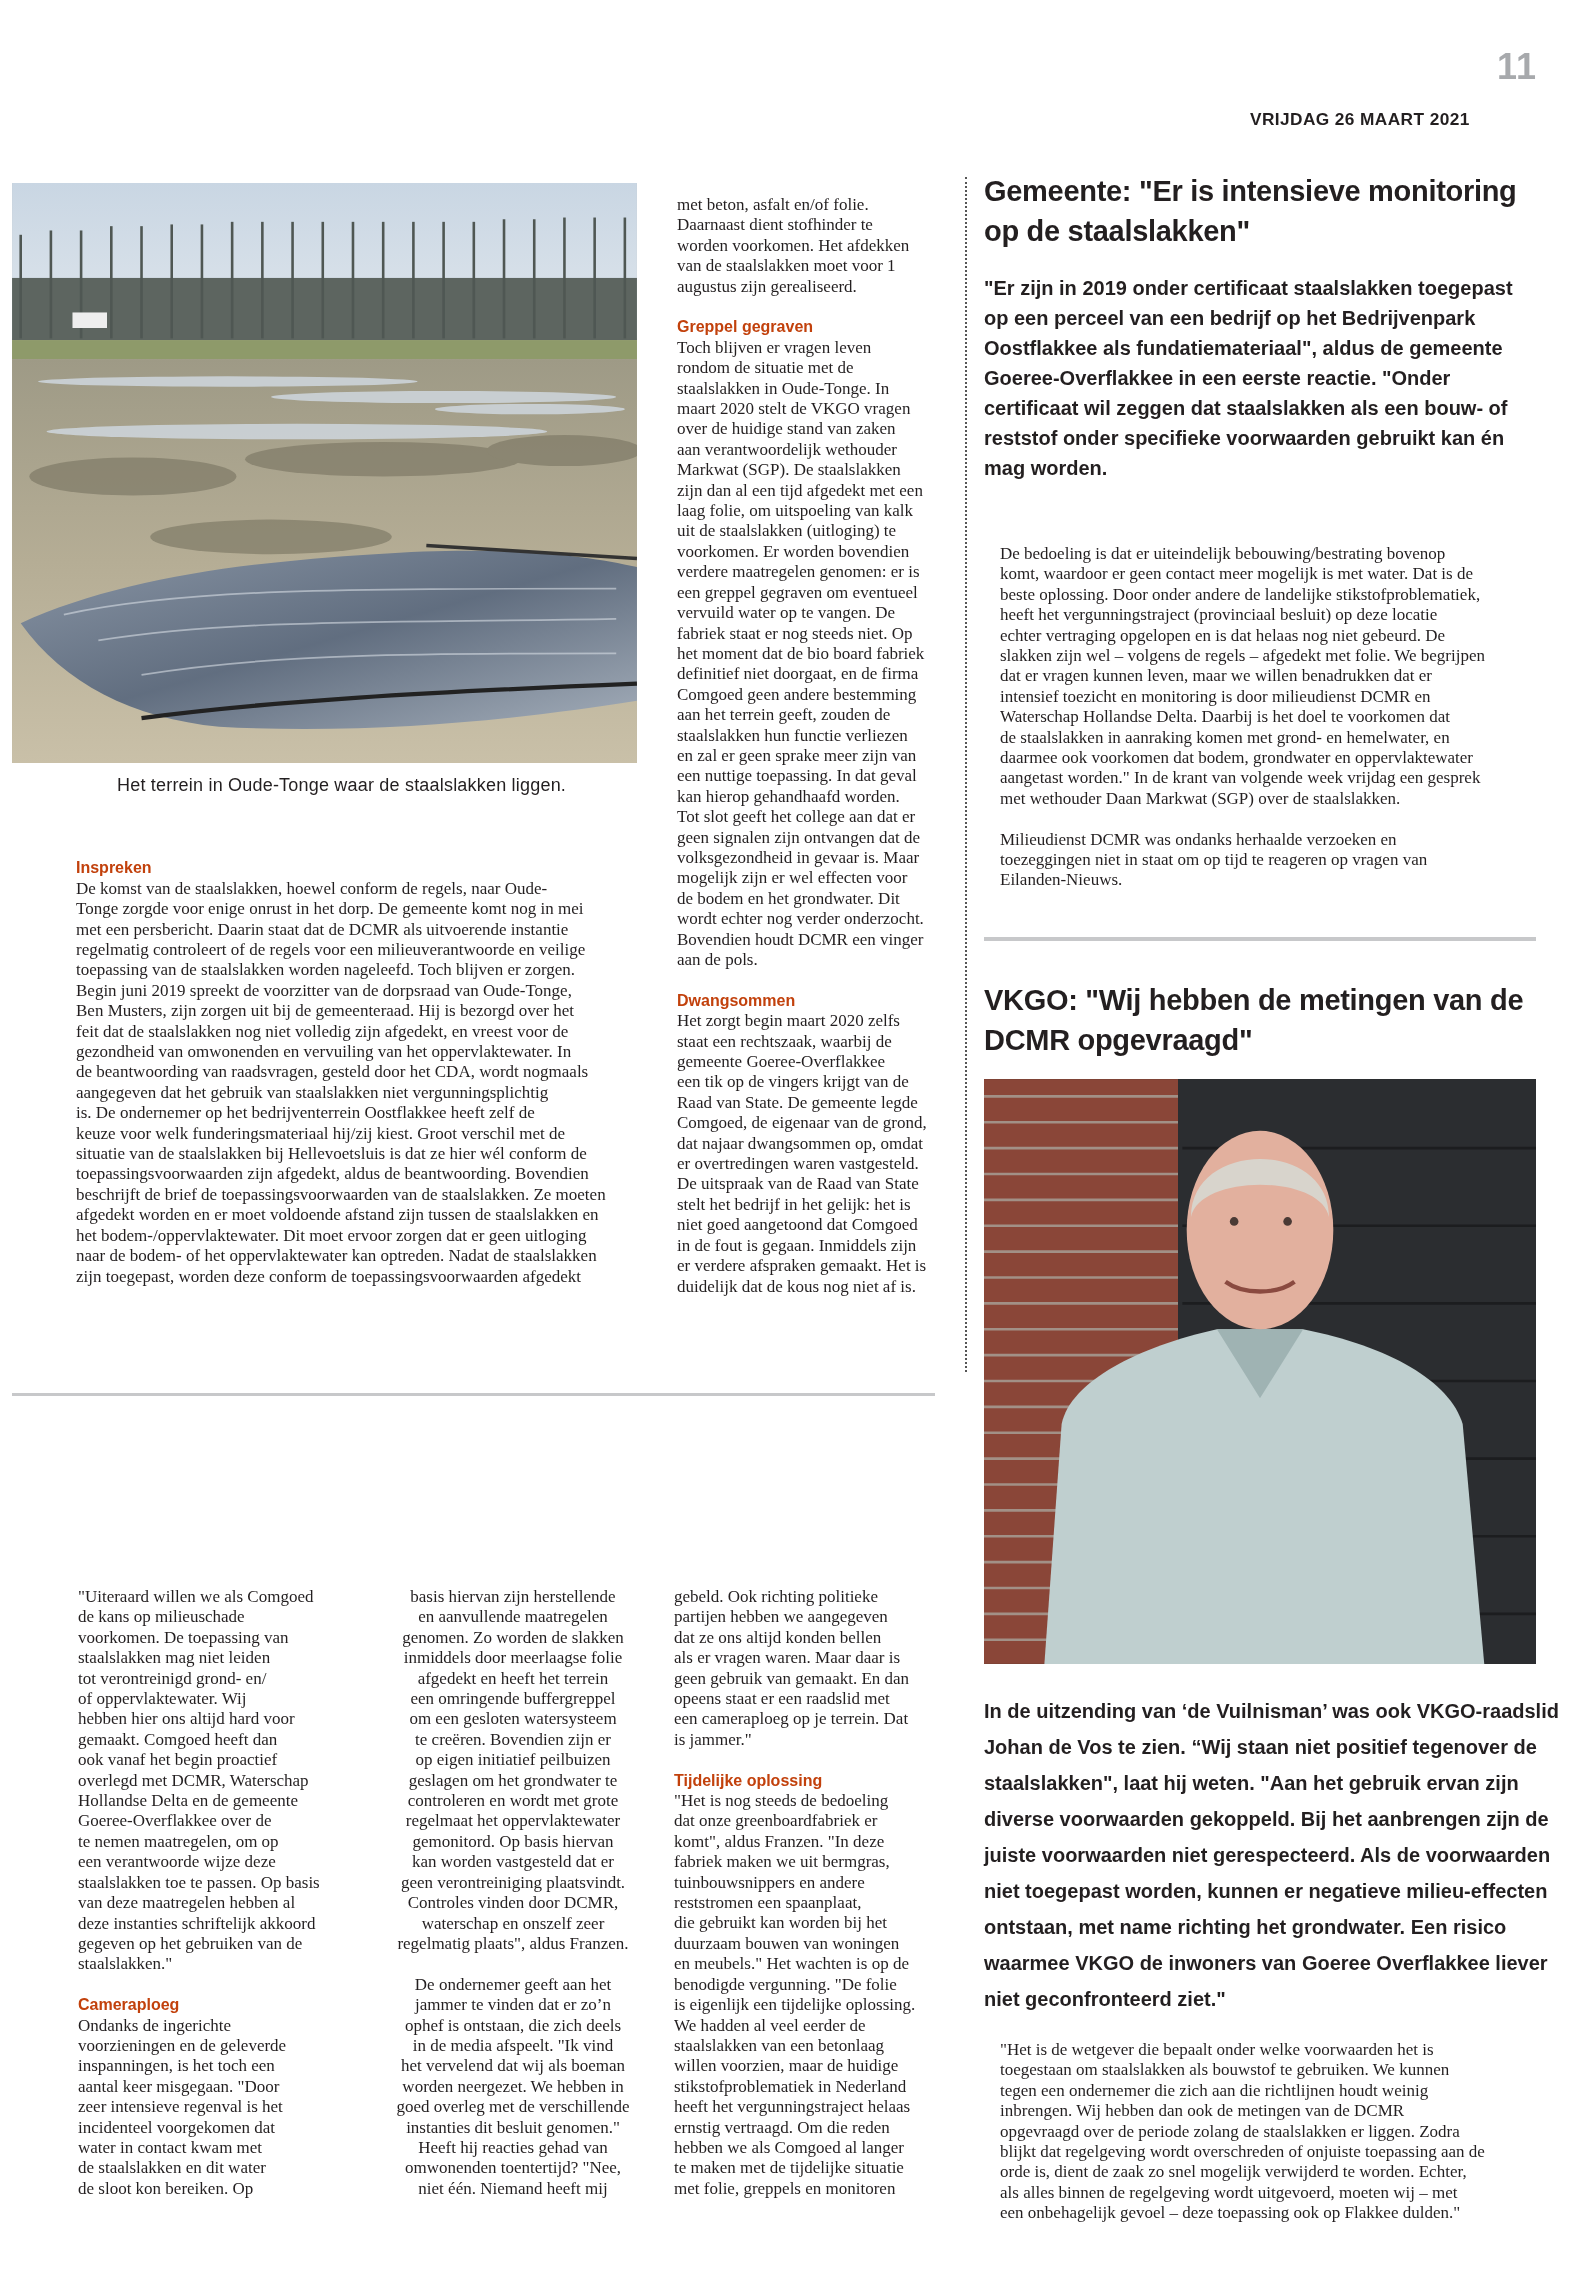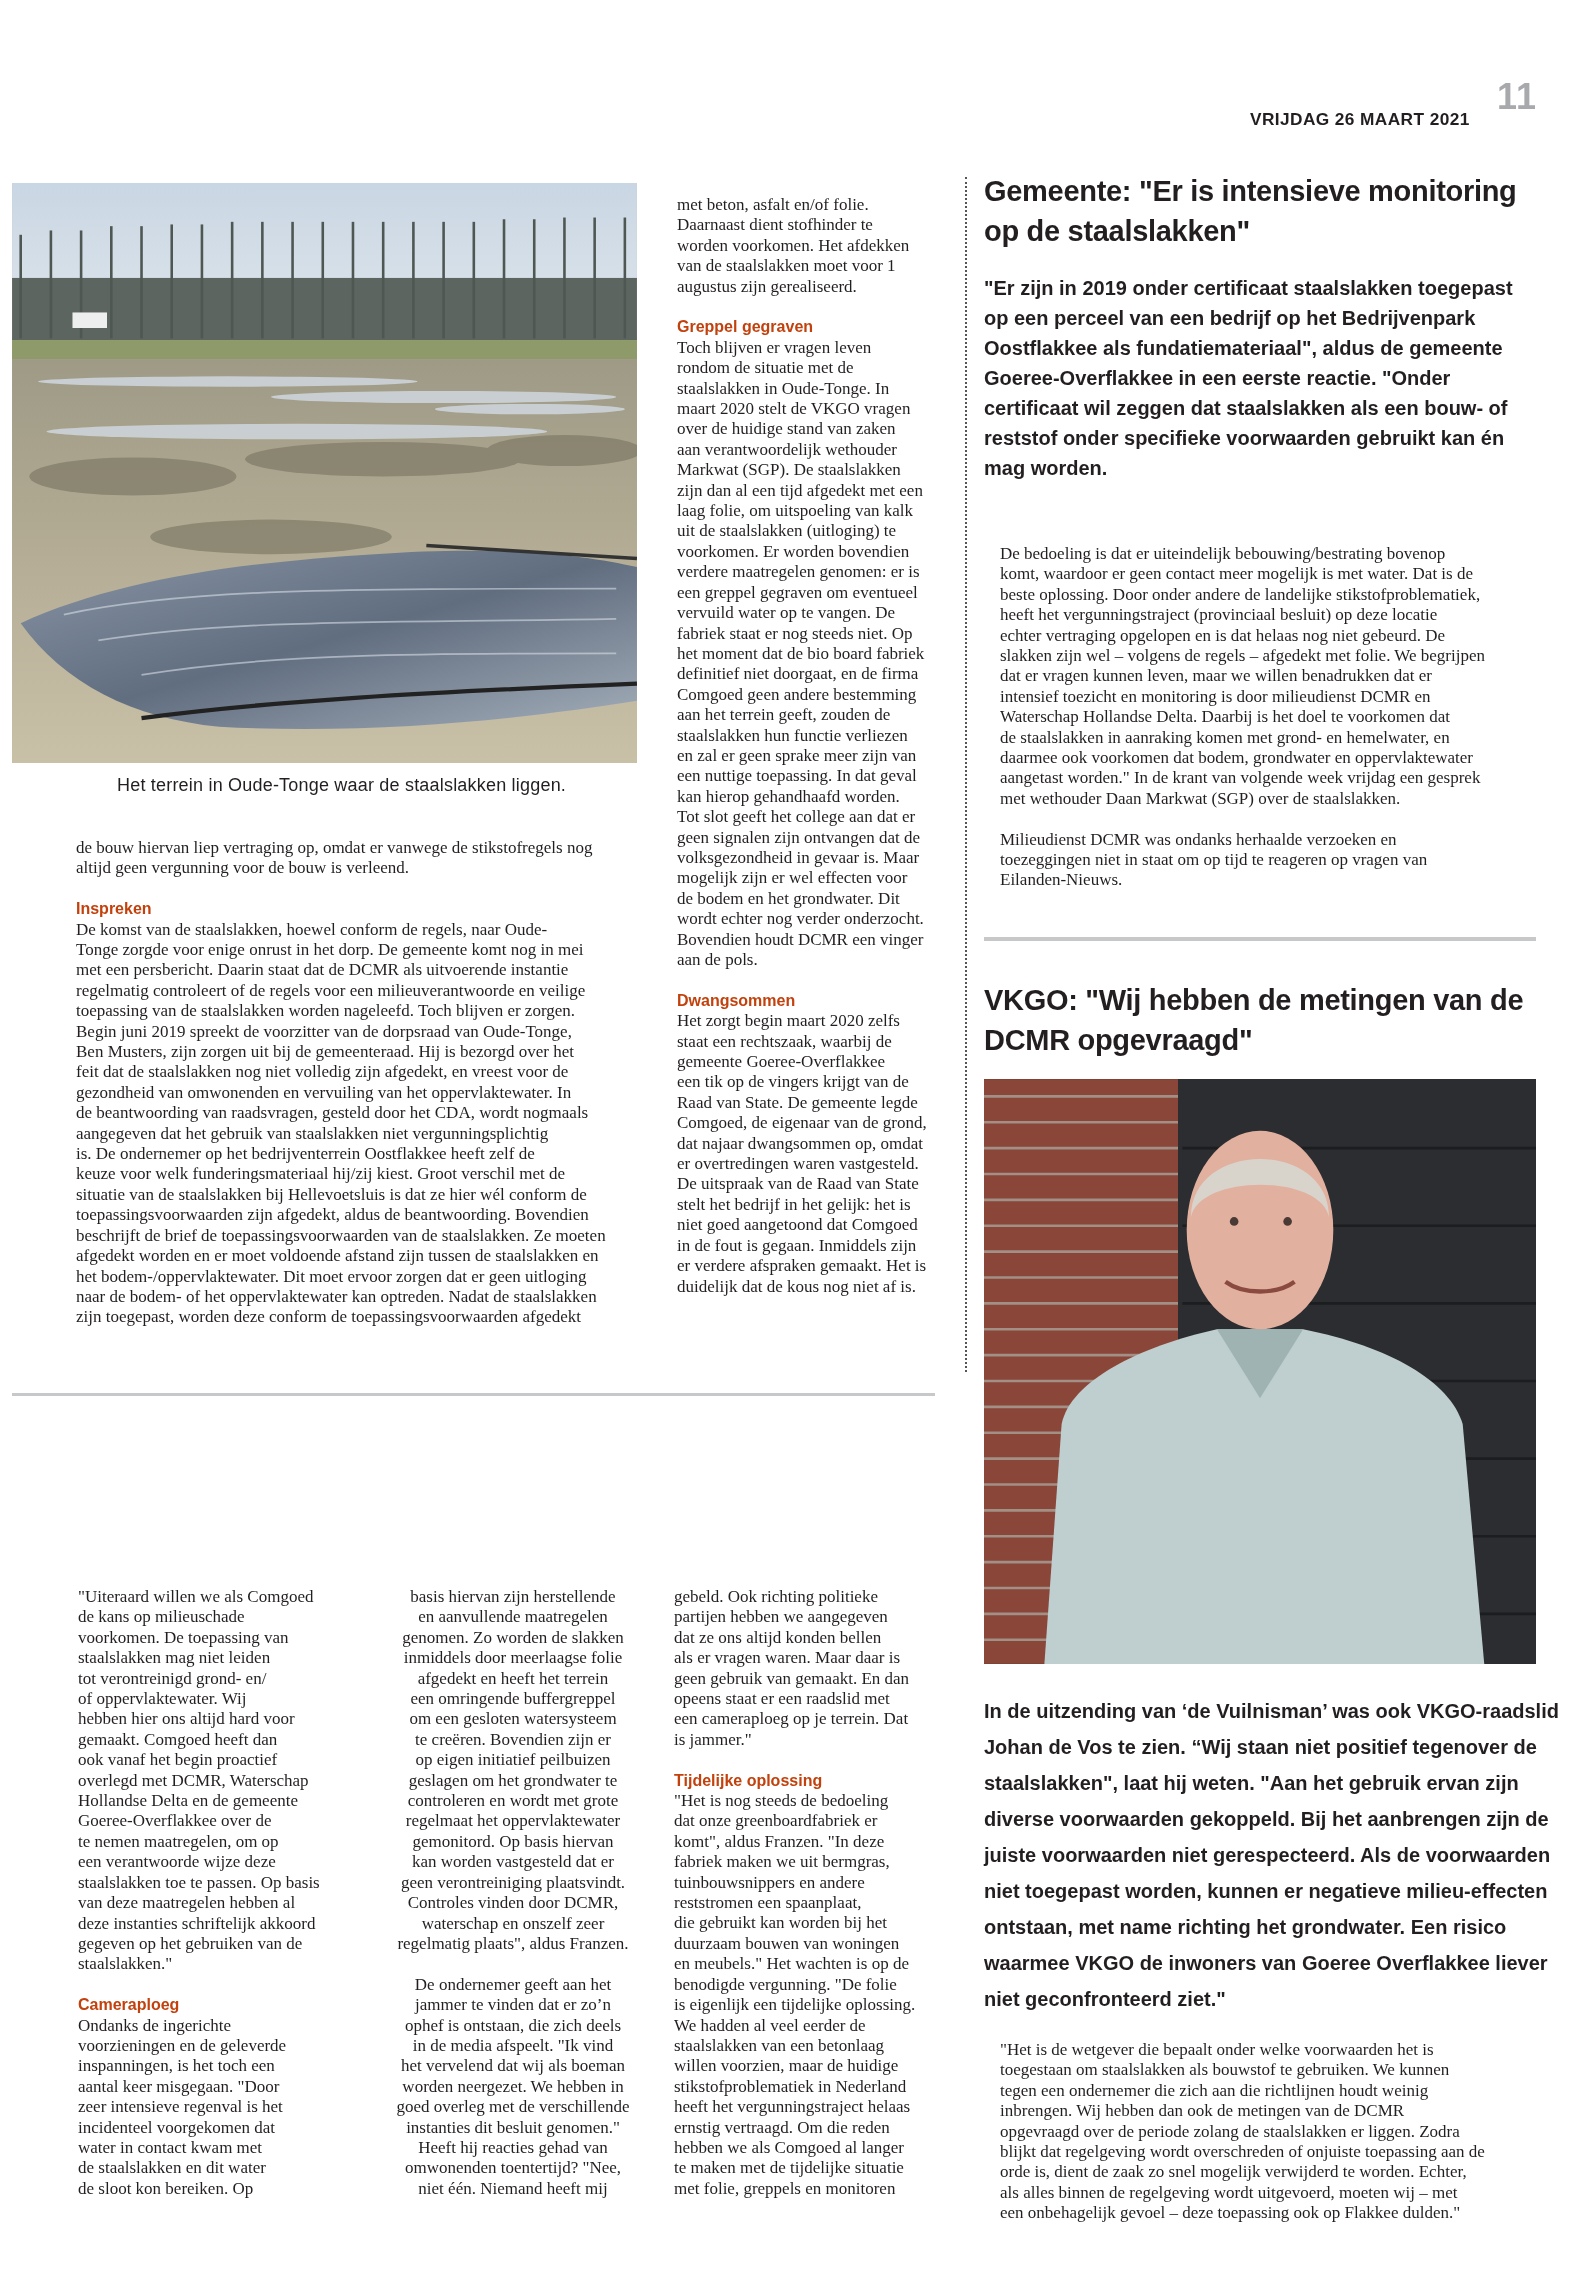--- a/index.html
+++ b/index.html
@@ -2,21 +2,21 @@
 <html style="font-size:14px"><head>
 <meta charset="utf-8">
 <style>
   html, body { margin: 0; padding: 0; background: #ffffff; }
   body { width: 1592px; height: 2295px; position: relative; overflow: hidden; color: #231f20; }
   .sans { font-family: "Liberation Sans", "DejaVu Sans", sans-serif; }
   .abs { position: absolute; }
 
   
   #date { left: 1250px; top: 81px; font-size: 17.3px; font-weight: bold; letter-spacing: 0.4px; color: #231f20; margin-top: 28px; }
-  #pagenum { left: 1497px; top: 76px; font-size: 36px; font-weight: bold; color: #a7a9ac; letter-spacing: 0.9px; }
+  #pagenum { left: 1497px; top: 46px; font-size: 36px; font-weight: bold; color: #a7a9ac; letter-spacing: 0.9px; }
 
   
   .body-text { font-family: "Liberation Serif", "DejaVu Serif", serif; font-size: 17px; line-height: 20.4px; color: #231f20; margin: 16px; }
   .subhead { font-family: "Liberation Sans", "DejaVu Sans", sans-serif; font-weight: bold; color: #c2410c; font-size: 16px; line-height: 20.4px; margin: 0; }
   .gap { height: 20.4px; }
 
   
   #photo1 { left: 12px; top: 183px; width: 625px; height: 580px; overflow: hidden; background: #b8b3a3; }
   #caption1 { left: 117px; top: 775px; font-size: 18px; font-weight: normal; color: #231f20; letter-spacing: 0.2px; }
 
@@ -114,24 +114,20 @@
       <path d="M100 530 C 260 505, 420 510, 700 505"></path>
       <path d="M150 570 C 300 545, 480 545, 700 545"></path>
     </g>
     <path d="M150 620 C 300 600, 480 590, 724 580" stroke="#222" stroke-width="5" fill="none"></path>
     <path d="M480 420 C 560 425, 650 430, 724 435" stroke="#333" stroke-width="4" fill="none"></path>
   </svg>
 </div>
 <div class="abs sans" id="caption1">Het terrein in Oude-Tonge waar de staalslakken liggen.</div>
 
 <div class="abs body-text" id="col1a">
-  <div>
-    <div>de bouw hiervan liep vertraging op, omdat er vanwege de stikstofregels nog</div>
-    <div>altijd geen vergunning voor de bouw is verleend.</div>
-  </div>
   <div class="gap"></div>
   <div class="subhead">Inspreken</div>
   <div>
       <div>De komst van de staalslakken, hoewel conform de regels, naar Oude-</div>
       <div>Tonge zorgde voor enige onrust in het dorp. De gemeente komt nog in mei</div>
       <div>met een persbericht. Daarin staat dat de DCMR als uitvoerende instantie</div>
       <div>regelmatig controleert of de regels voor een milieuverantwoorde en veilige</div>
       <div>toepassing van de staalslakken worden nageleefd. Toch blijven er zorgen.</div>
       <div>Begin juni 2019 spreekt de voorzitter van de dorpsraad van Oude-Tonge,</div>
       <div>Ben Musters, zijn zorgen uit bij de gemeenteraad. Hij is bezorgd over het</div>

